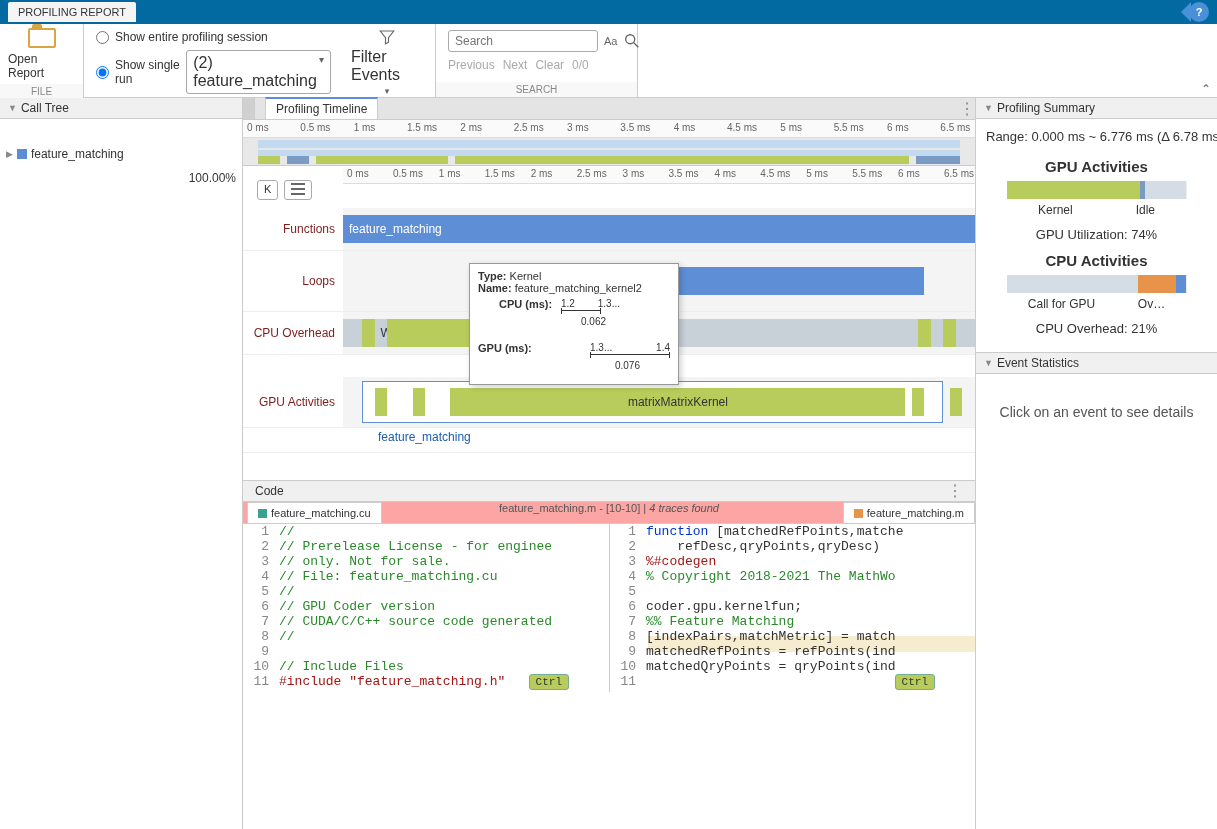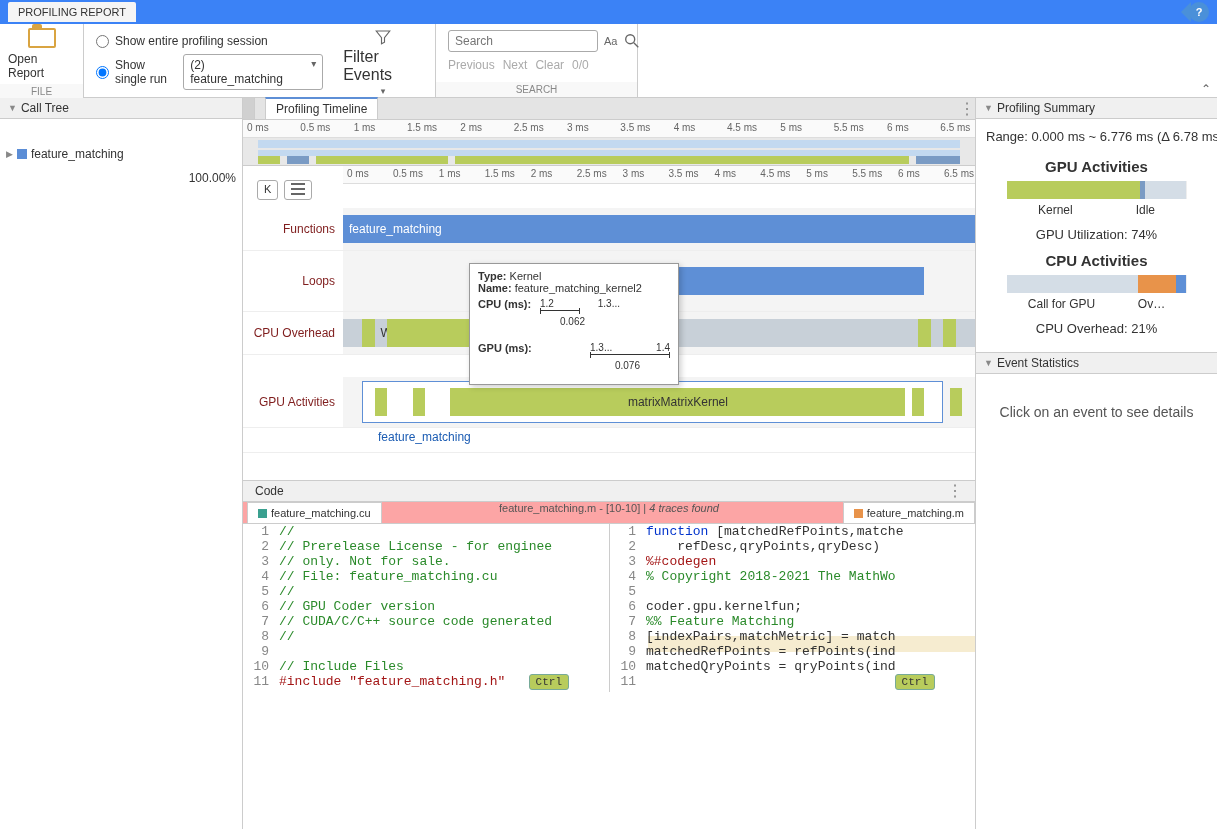--- a/index.html
+++ b/index.html
@@ -1,39 +1,39 @@
 <!DOCTYPE html>
 <html><head>
 <meta charset="utf-8">
 <style>
 * { box-sizing: border-box; margin: 0; padding: 0; }
 body { font-family: Arial, Helvetica, sans-serif; font-size: 12px; color: #333; background: #fff; width: 1217px; height: 829px; overflow: hidden; }
 
 
-.app-header { background: #3b82f6; height: 24px; display: flex; align-items: center; padding: 0 8px; }
+.app-header { background: #0369a1; height: 24px; display: flex; align-items: center; padding: 0 8px; }
 .app-header .tab { background: #f5f5f5; color: #333; padding: 4px 10px; font-size: 11px; border-radius: 2px 2px 0 0; }
 .app-header .spacer { flex: 1; }
 .app-header .help { background: #4a90d9; color: #fff; width: 20px; height: 20px; border-radius: 10px; display: flex; align-items: center; justify-content: center; font-size: 11px; font-weight: bold; cursor: pointer; }
 .app-header .help-arrow { width: 0; height: 0; border-top: 10px solid transparent; border-bottom: 10px solid transparent; border-right: 10px solid #4a90d9; margin-right: -2px; }
 
 
 .toolbar-row { display: flex; height: 74px; border-bottom: 1px solid #ccc; background: #fff; }
 .toolbar-section { border-right: 1px solid #ccc; display: flex; flex-direction: column; }
 .toolbar-body { flex: 1; display: flex; align-items: center; padding: 4px 8px; }
 .toolbar-label { text-align: center; font-size: 10px; color: #888; padding: 2px 0; text-transform: uppercase; background: #f8f8f8; }
 
 .file-btn { display: flex; flex-direction: column; align-items: center; gap: 4px; width: 70px; cursor: pointer; }
 .folder-icon { width: 28px; height: 20px; background: #fff; border: 2px solid #d9a441; border-radius: 2px; position: relative; }
 .folder-icon::before { content: ''; position: absolute; top: -6px; left: 2px; width: 10px; height: 4px; background: #d9a441; border-radius: 2px 2px 0 0; }
 
 .filters-body { gap: 8px; padding: 4px 12px; }
 .radio-col { display: flex; flex-direction: column; gap: 6px; }
 .radio-row { display: flex; align-items: center; gap: 6px; font-size: 12px; }
 .radio-row input { margin: 0; }
-.run-select { padding: 3px 24px 3px 6px; border: 1px solid #aaa; border-radius: 3px; background: #fff; font-size: 12px; position: relative; min-width: 140px; }
+.run-select { padding: 3px 24px 3px 6px; border: 1px solid #aaa; border-radius: 3px; background: #fff; font-size: 16px; position: relative; min-width: 140px; }
 .run-select::after { content: '▾'; position: absolute; right: 6px; top: 3px; color: #666; font-size: 10px; }
 .filter-icon-col { display: flex; flex-direction: column; align-items: center; gap: 2px; margin-left: 12px; }
 .funnel-icon { width: 18px; height: 18px; position: relative; }
 .funnel-icon svg { width: 100%; height: 100%; }
 
 .search-body { gap: 6px; flex-direction: column; align-items: flex-start; padding: 6px 12px; }
 .search-row1 { display: flex; align-items: center; gap: 6px; }
 .search-input { width: 150px; padding: 3px 6px; border: 1px solid #aaa; border-radius: 3px; font-size: 12px; }
 .search-icon-btn { width: 18px; height: 18px; color: #666; cursor: pointer; }
 .search-row2 { display: flex; gap: 8px; font-size: 12px; color: #aaa; }
@@ -319,21 +319,21 @@
             <div class="tl-bar green" style="left:17%;width:72%;top:11px;justify-content:center;">matrixMatrixKernel</div>
             <div class="tl-bar green" style="left:90%;width:2%;top:11px;"></div>
             <div class="tl-bar green" style="left:96%;width:1%;top:11px;"></div>
           </div>
         </div>
         <div class="tl-caption">feature_matching</div>
 
         <div class="tl-tooltip" style="top:55px;left:226px;">
           <div><b>Type:</b> <span>Kernel</span></div>
           <div><b>Name:</b> <span>feature_matching_kernel2</span></div>
-          <div style="display:flex;align-items:flex-start;margin-top:4px;">
+          <div style="display:flex;align-items:flex-start;margin-top:4px;margin-left:21px;">
             <b style="width:58px;">CPU (ms):</b>
             <div class="tt-range" style="flex:1;margin-left:4px;margin-top:12px;">
               <span class="tt-label-l">1.2</span>
               <span class="tt-label-r" style="right:50px;">1.3...</span>
               <div class="tt-bracket" style="left:0;width:40px;"></div>
               <span class="tt-label-c" style="left:20px;transform:none;">0.062</span>
             </div>
           </div>
           <div style="display:flex;align-items:flex-start;margin-top:8px;">
             <b style="width:58px;">GPU (ms):</b>

